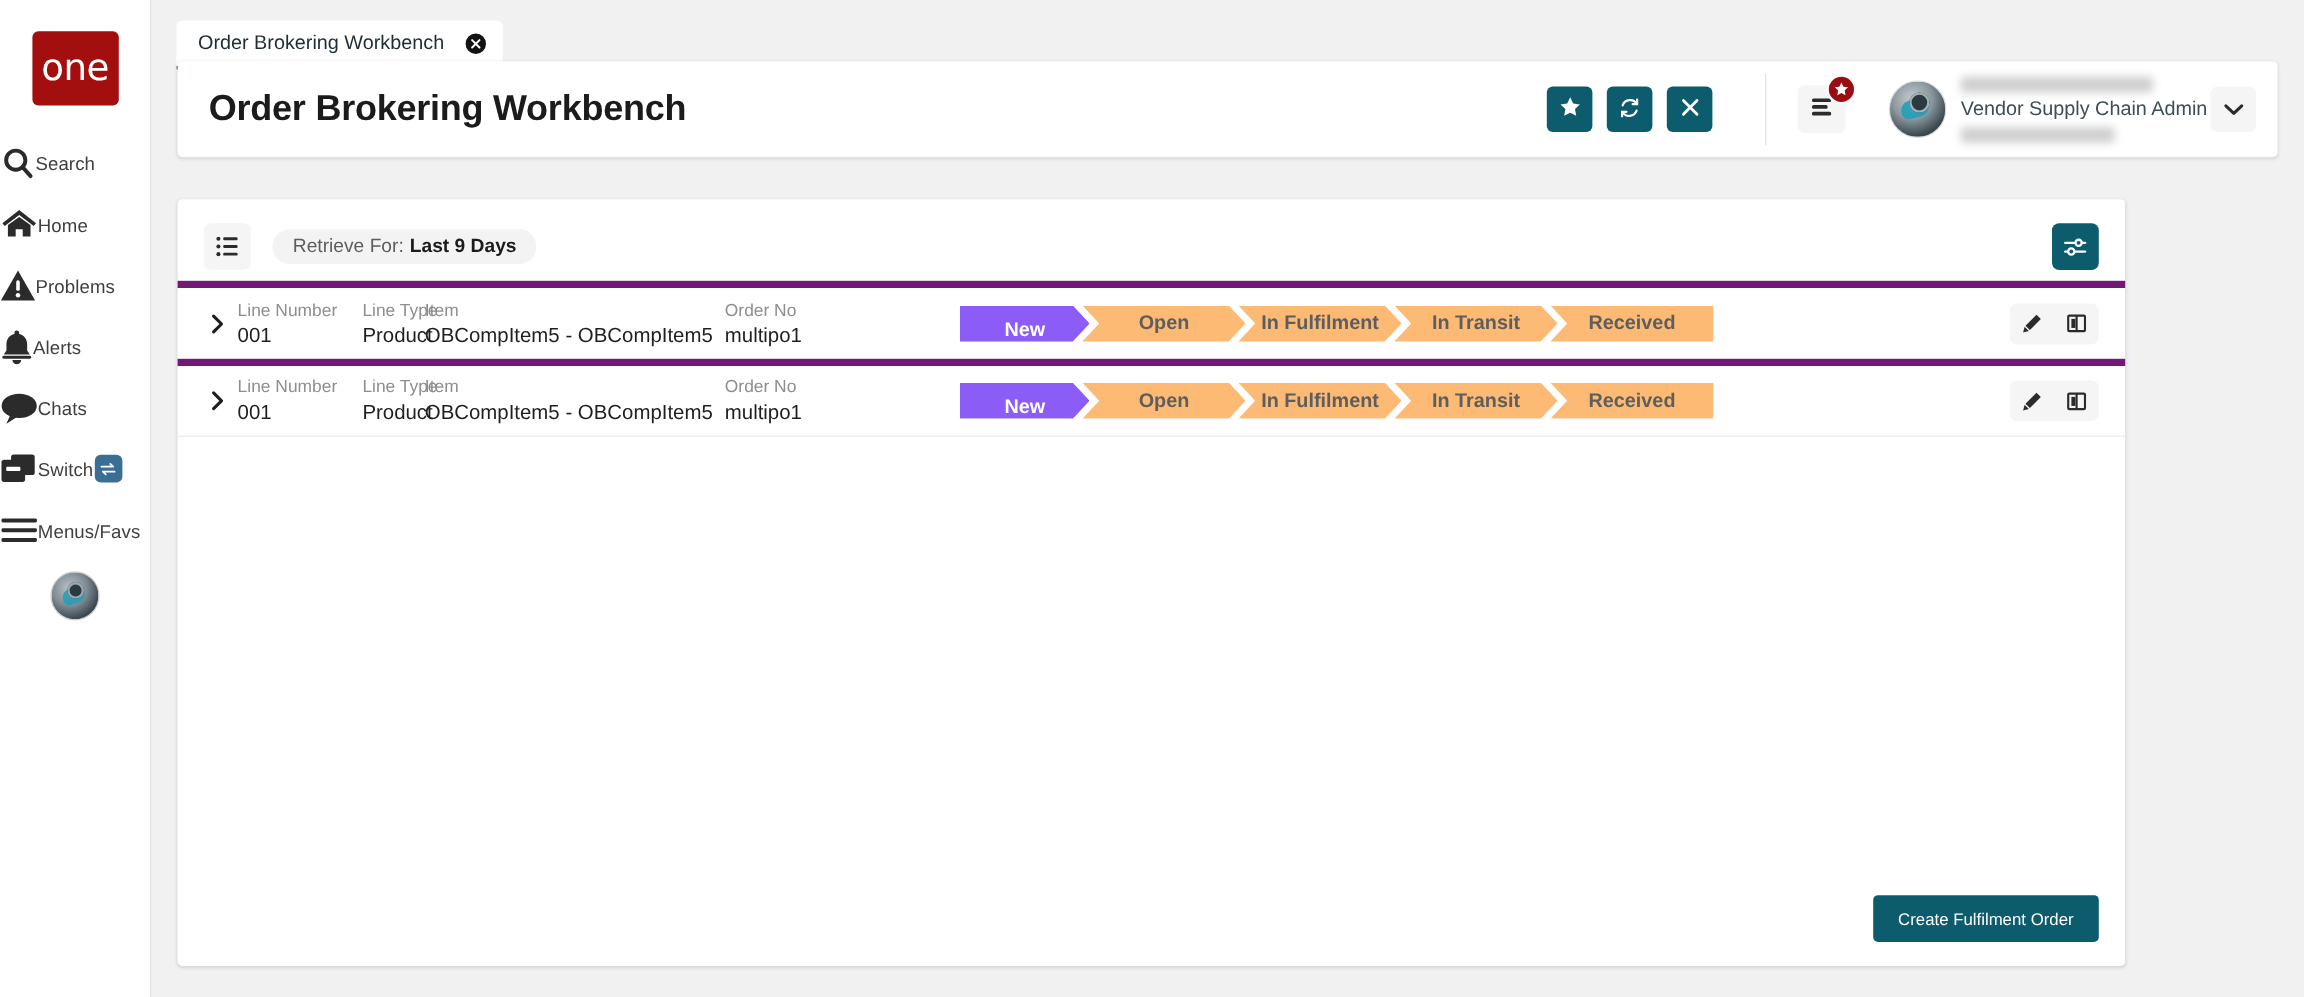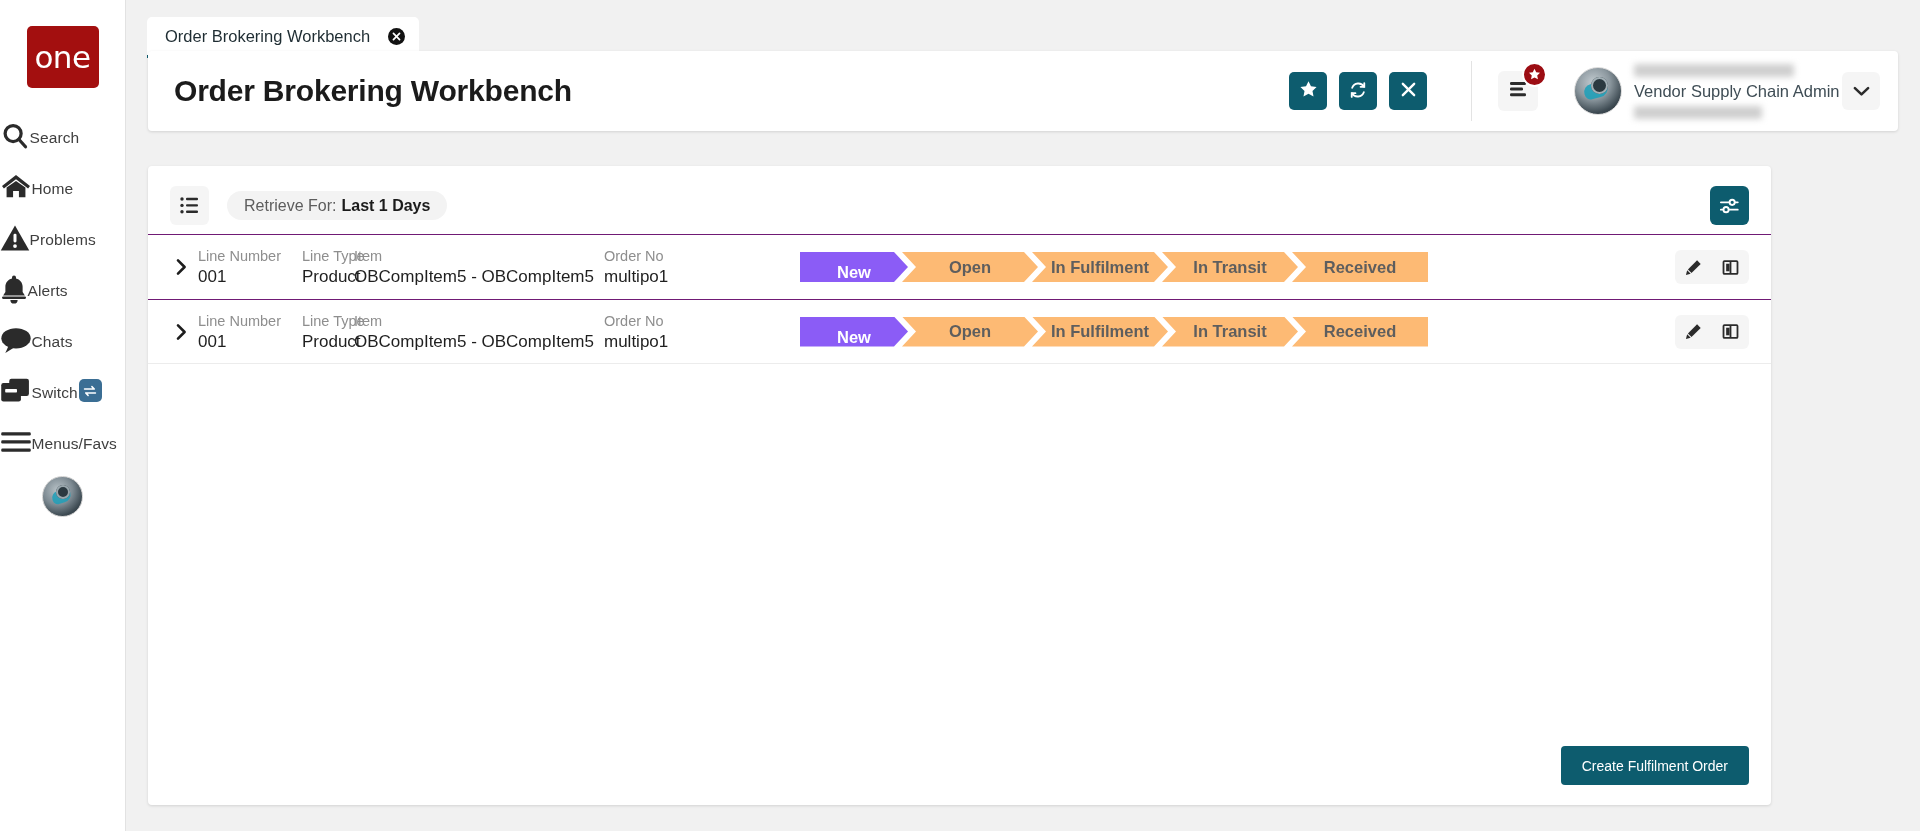--- a/index.html
+++ b/index.html
@@ -191,21 +191,21 @@
     margin-left: auto;
     width: 39px; height: 39px; border-radius: 6px; background: #0d5c6e;
     display: flex; align-items: center; justify-content: center; cursor: pointer;
   }
 
   
   #rows { margin-top: 6px; }
   .row {
     display: flex; align-items: center;
     height: 65px;
-    border-top: 1px solid #701a75;
+    border-top: 6px solid #701a75;
     padding: 0 22px 0 16px;
     position: relative;
   }
   .row:last-child { border-bottom: 1px solid #ececec; }
   .expander {
     width: 34px; flex: none;
     display: flex; align-items: center; justify-content: center;
     cursor: pointer;
   }
   .fields { display: flex; align-items: flex-start; }
@@ -447,21 +447,21 @@
           <rect x="6" y="0.8" width="12" height="2.4" rx="1"></rect>
         <circle cx="2" cy="8.4" r="1.7"></circle>
           <rect x="6" y="7.2" width="12" height="2.4" rx="1"></rect>
         <circle cx="2" cy="14.8" r="1.7"></circle>
           <rect x="6" y="13.6" width="12" height="2.4" rx="1"></rect>
       </svg>
     </div>
 
     <div class="chip">
       <span>Retrieve For:</span>
-      <b>Last 1 Days</b>
+      <b>Last 9 Days</b>
     </div>
 
 
     <div id="filter-settings">
       <svg width="21" height="18" viewBox="0 0 22 18" fill="none" stroke="#fff" stroke-width="2" stroke-linecap="round">
         <line x1="2" y1="5.2" x2="19.6" y2="5.2"></line>
         <line x1="2" y1="12.8" x2="19.6" y2="12.8"></line>
         <circle cx="13.8" cy="5.2" r="2.7" fill="#0d5c6e"></circle>
         <circle cx="7.4" cy="12.8" r="2.7" fill="#0d5c6e"></circle>
       </svg>

